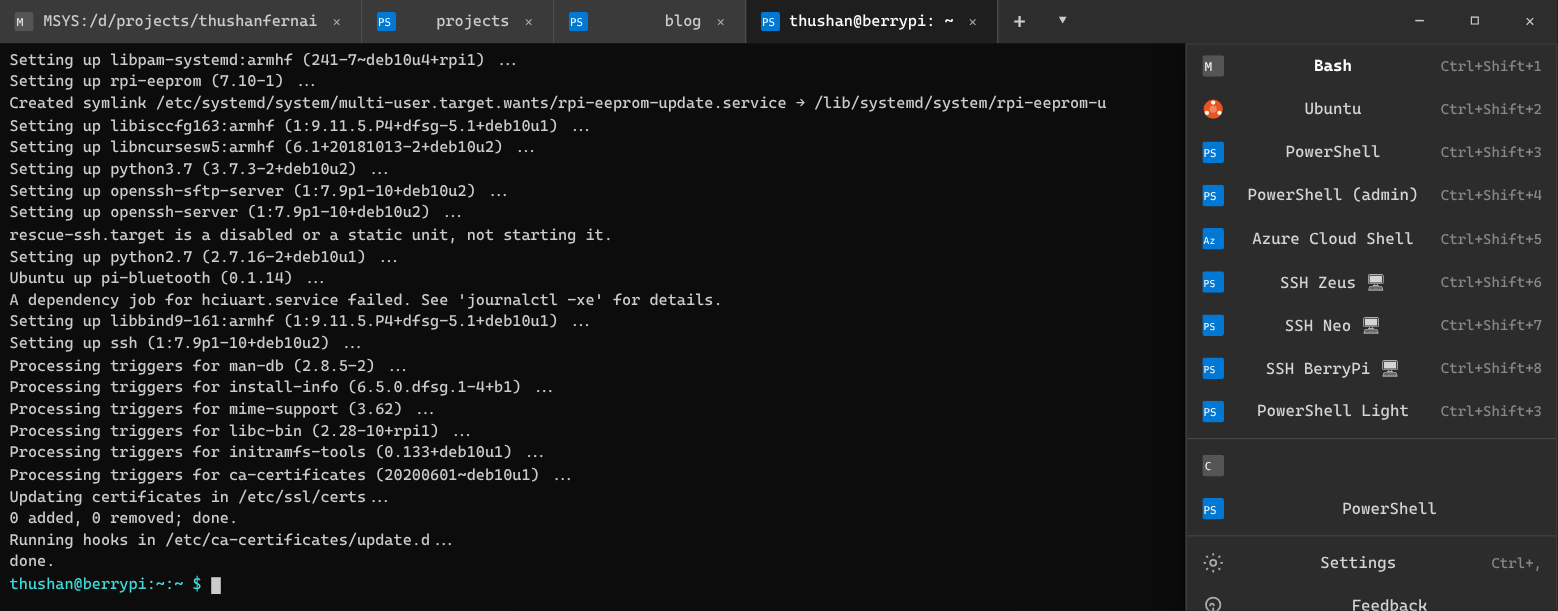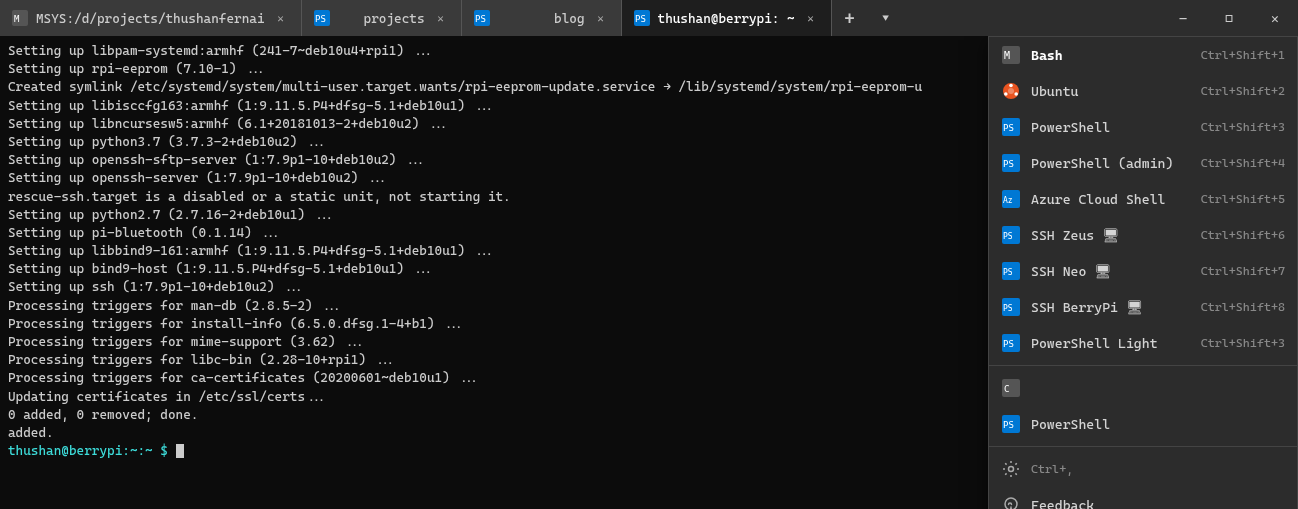--- a/index.html
+++ b/index.html
@@ -162,20 +162,21 @@
       width: 20px;
       height: 20px;
       flex-shrink: 0;
       display: flex;
       align-items: center;
       justify-content: center;
       font-size: 14px;
     }
     .menu-label {
       flex: 1;
+      text-align: center;
     }
     .menu-shortcut {
       color: #888;
       font-size: 12px;
     }
     .menu-divider {
       height: 1px;
       background: #444;
       margin: 4px 0;
     }
@@ -247,32 +248,34 @@
   <div class="terminal-line">Setting up libpam-systemd:armhf (241-7~deb10u4+rpi1) ...</div>
       <div class="terminal-line">Setting up rpi-eeprom (7.10-1) ...</div>
       <div class="terminal-line">Created symlink /etc/systemd/system/multi-user.target.wants/rpi-eeprom-update.service → /lib/systemd/system/rpi-eeprom-u</div>
       <div class="terminal-line">Setting up libisccfg163:armhf (1:9.11.5.P4+dfsg-5.1+deb10u1) ...</div>
       <div class="terminal-line">Setting up libncursesw5:armhf (6.1+20181013-2+deb10u2) ...</div>
       <div class="terminal-line">Setting up python3.7 (3.7.3-2+deb10u2) ...</div>
       <div class="terminal-line">Setting up openssh-sftp-server (1:7.9p1-10+deb10u2) ...</div>
       <div class="terminal-line">Setting up openssh-server (1:7.9p1-10+deb10u2) ...</div>
       <div class="terminal-line">rescue-ssh.target is a disabled or a static unit, not starting it.</div>
       <div class="terminal-line">Setting up python2.7 (2.7.16-2+deb10u1) ...</div>
-      <div class="terminal-line">Setting up pi-bluetooth (0.1.14) ...</div>
+      <div class="terminal-line">Ubuntu up pi-bluetooth (0.1.14) ...</div>
+      <div class="terminal-line">A dependency job for hciuart.service failed. See 'journalctl -xe' for details.</div>
       <div class="terminal-line">Setting up libbind9-161:armhf (1:9.11.5.P4+dfsg-5.1+deb10u1) ...</div>
-      <div class="terminal-line">Setting up bind9-host (1:9.11.5.P4+dfsg-5.1+deb10u1) ...</div>
       <div class="terminal-line">Setting up ssh (1:7.9p1-10+deb10u2) ...</div>
       <div class="terminal-line">Processing triggers for man-db (2.8.5-2) ...</div>
       <div class="terminal-line">Processing triggers for install-info (6.5.0.dfsg.1-4+b1) ...</div>
       <div class="terminal-line">Processing triggers for mime-support (3.62) ...</div>
       <div class="terminal-line">Processing triggers for libc-bin (2.28-10+rpi1) ...</div>
+      <div class="terminal-line">Processing triggers for initramfs-tools (0.133+deb10u1) ...</div>
       <div class="terminal-line">Processing triggers for ca-certificates (20200601~deb10u1) ...</div>
       <div class="terminal-line">Updating certificates in /etc/ssl/certs...</div>
       <div class="terminal-line">0 added, 0 removed; done.</div>
-      <div class="terminal-line">added.</div>
+      <div class="terminal-line">Running hooks in /etc/ca-certificates/update.d...</div>
+      <div class="terminal-line">done.</div>
       <div class="terminal-line"><span class="terminal-prompt">thushan@berrypi:~:~ $ </span><span class="terminal-cursor"></span></div>
     </div>
 
   <div class="dropdown-menu" id="dropdown-menu">
   <div class="menu-item bold-label">
         <span class="menu-icon">
           <svg viewBox="0 0 18 18" width="18" height="18">
             <rect width="18" height="18" rx="2" fill="#555"></rect>
             <text x="2" y="13" font-size="10" fill="#fff" font-family="monospace">M</text>
           </svg>
@@ -382,20 +385,21 @@
         <span class="menu-label">PowerShell</span>
       </div>
       <div class="menu-divider"></div>
       <div class="menu-item">
         <span class="menu-icon">
           <svg viewBox="0 0 18 18" width="18" height="18" fill="none" stroke="#aaa" stroke-width="1.5">
             <circle cx="9" cy="9" r="2.5"></circle>
             <path d="M9 1v2M9 15v2M1 9h2M15 9h2M3.2 3.2l1.4 1.4M13.4 13.4l1.4 1.4M3.2 14.8l1.4-1.4M13.4 4.6l1.4-1.4"></path>
           </svg>
         </span>
+        <span class="menu-label">Settings</span>
         <span class="menu-shortcut">Ctrl+,</span>
       </div>
       <div class="menu-item">
         <span class="menu-icon">
           <svg viewBox="0 0 18 18" width="18" height="18" fill="none" stroke="#aaa" stroke-width="1.5">
             <circle cx="9" cy="8" r="6"></circle>
             <path d="M6.5 8.5c0-.83.67-1.5 1.5-1.5s1.5.67 1.5 1.5M9 11v.5" stroke-linecap="round"></path>
             <circle cx="9" cy="13" r=".5" fill="#aaa"></circle>
           </svg>
         </span>

